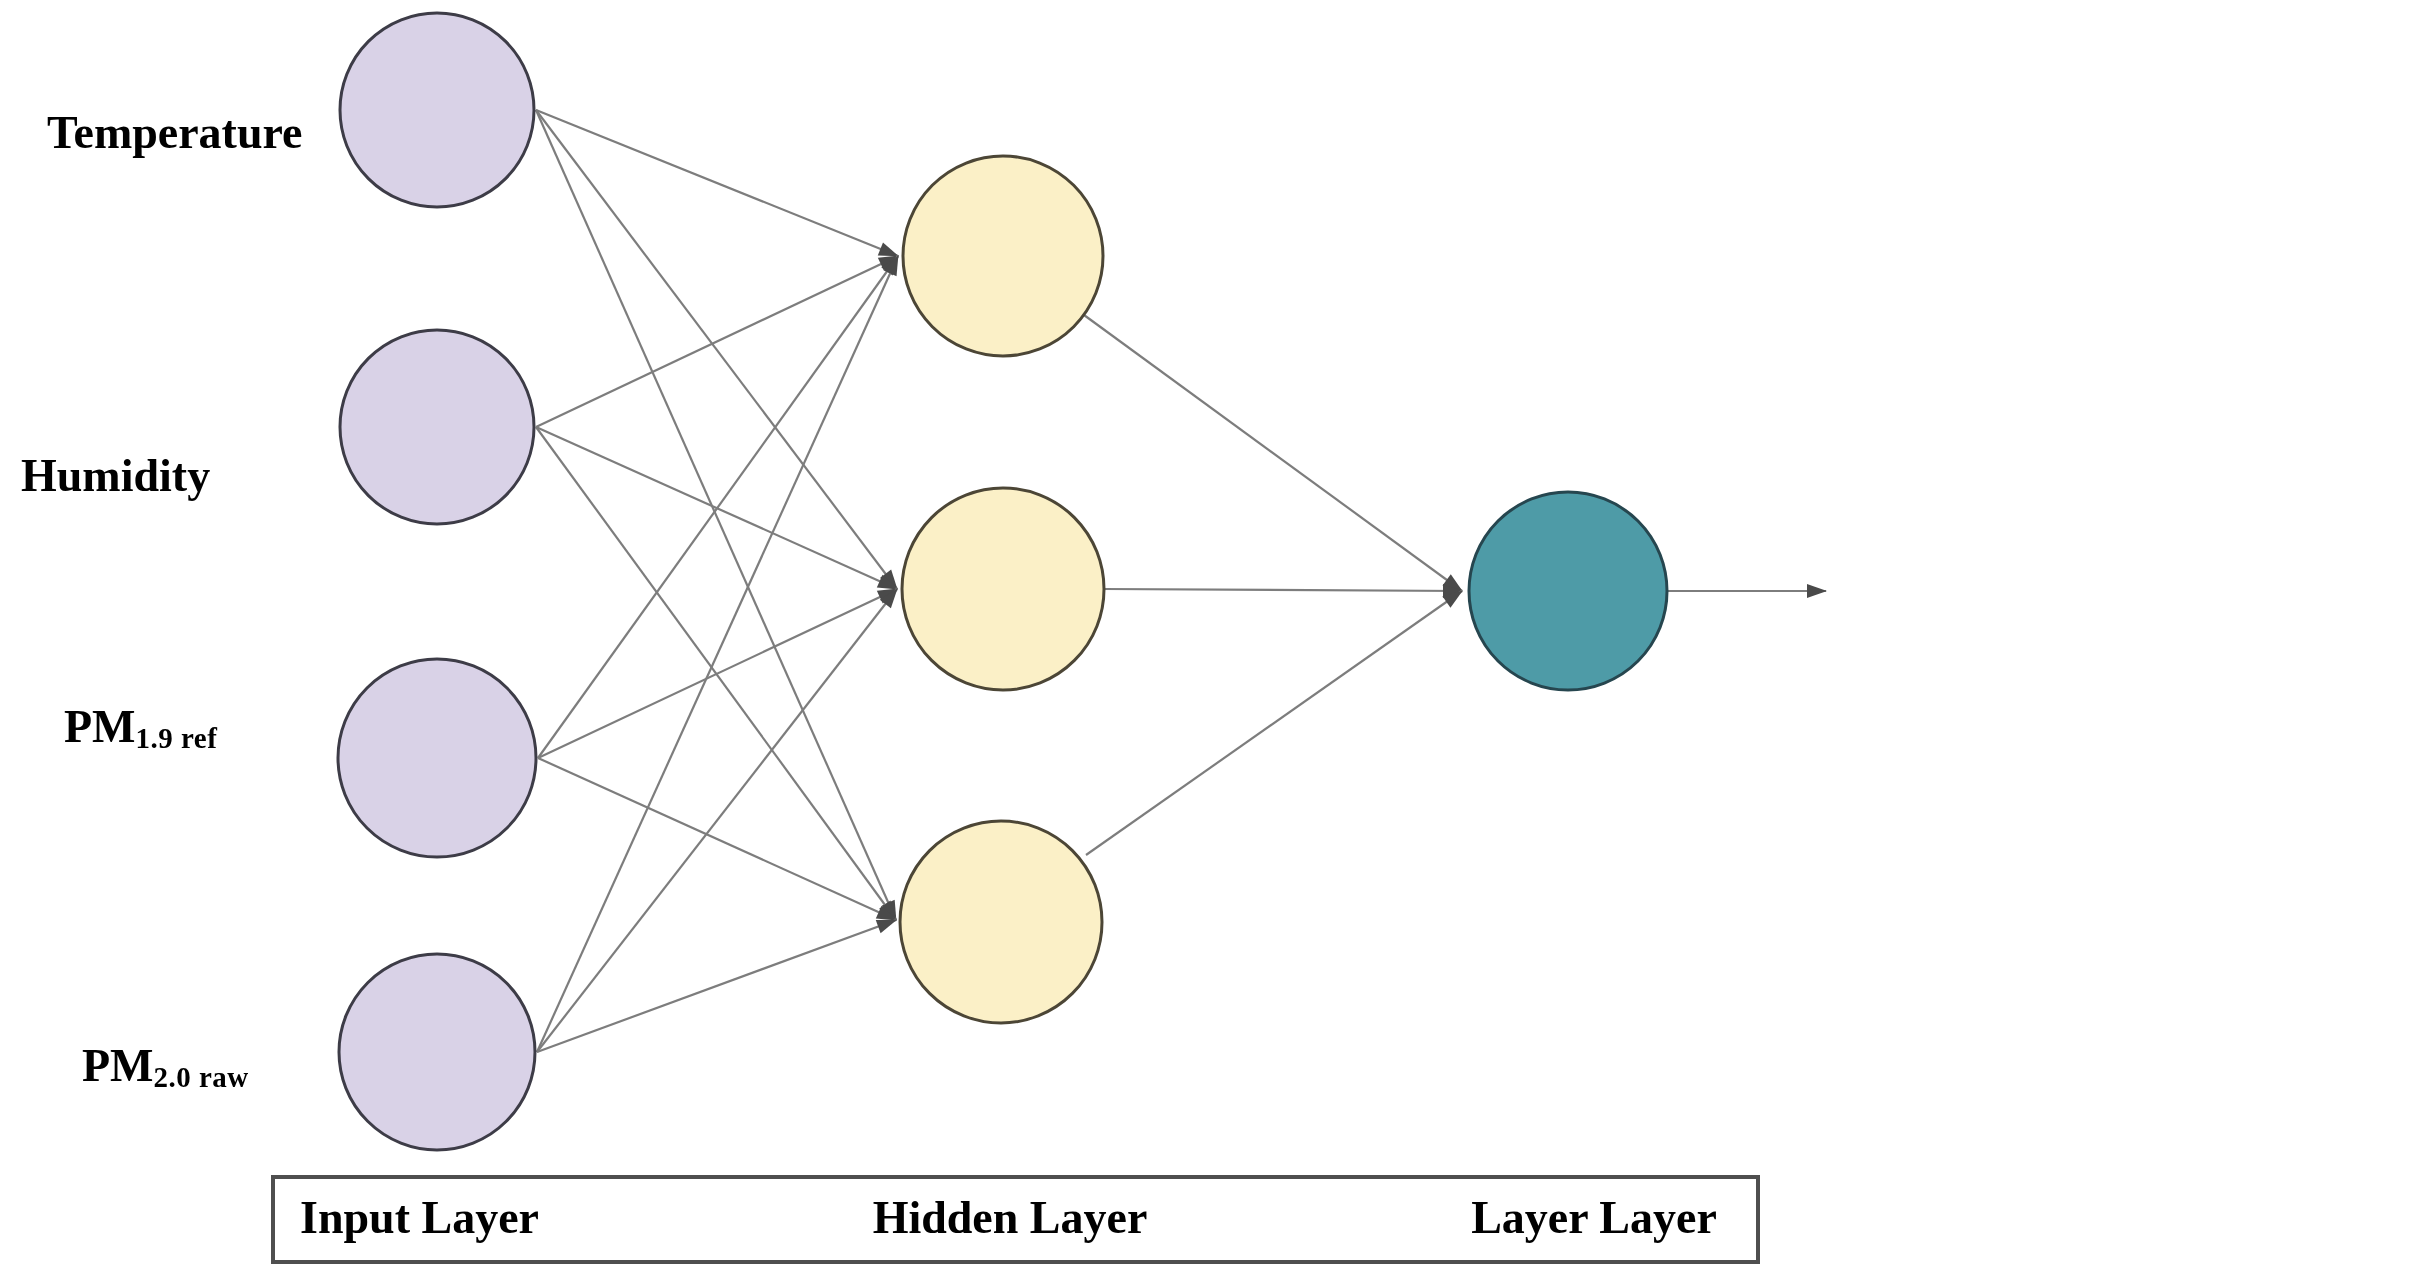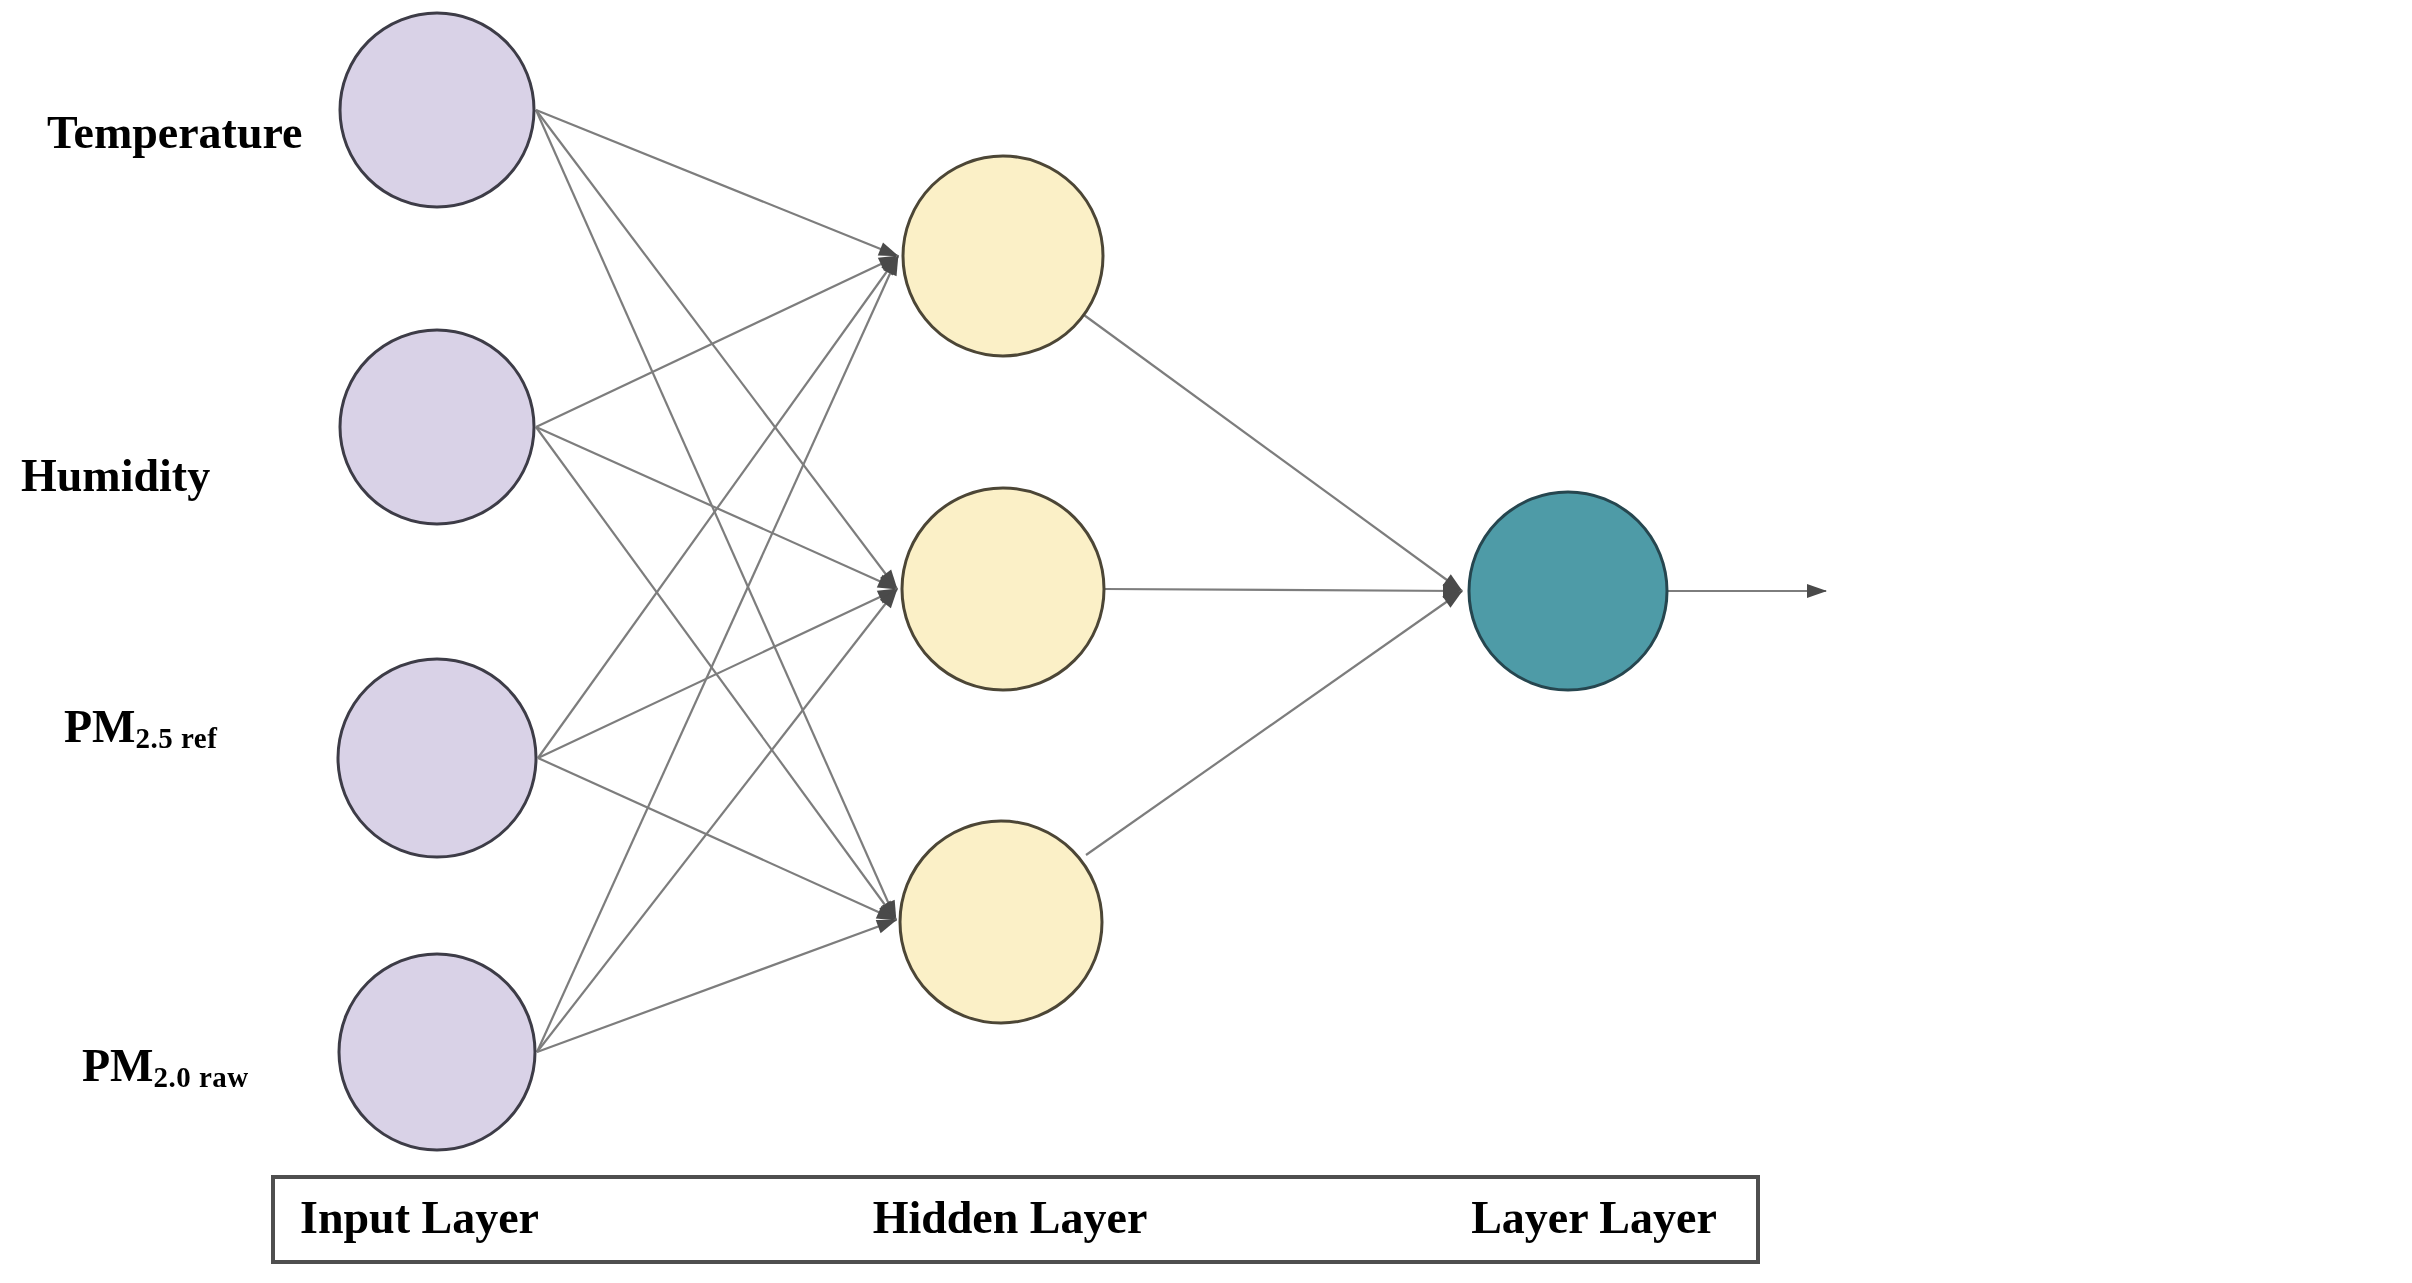--- a/index.html
+++ b/index.html
@@ -124,21 +124,21 @@
     <circle cx="1568" cy="591" r="99" fill="var(--c-output-node)" stroke="var(--c-output-border)" stroke-width="3"></circle>
   </svg>
 
   <div class="side-label" style="left:15px; top:107px;margin-left:32px;">
     <span>Temperature</span><span class="sub"></span>
   </div>
   <div class="side-label" style="left:21px; top:408px;margin-top:42px;">
     <span>Humidity</span><span class="sub"></span>
   </div>
   <div class="side-label" style="left:64px; top:701px;">
-    <span>PM</span><span class="sub">2.5 ref</span>
+    <span>PM</span><span class="sub">1.9 ref</span>
   </div>
   <div class="side-label" style="left:82px; top:1040px;">
     <span>PM</span><span class="sub">2.0 raw</span>
   </div>
 
 
   <div class="layer-bar">
     <div class="layer-label" id="layer-label-input">Input Layer</div>
     <div class="layer-label centered" id="layer-label-hidden">Hidden Layer</div>
     <div class="layer-label centered" id="layer-label-output">Layer Layer</div>

